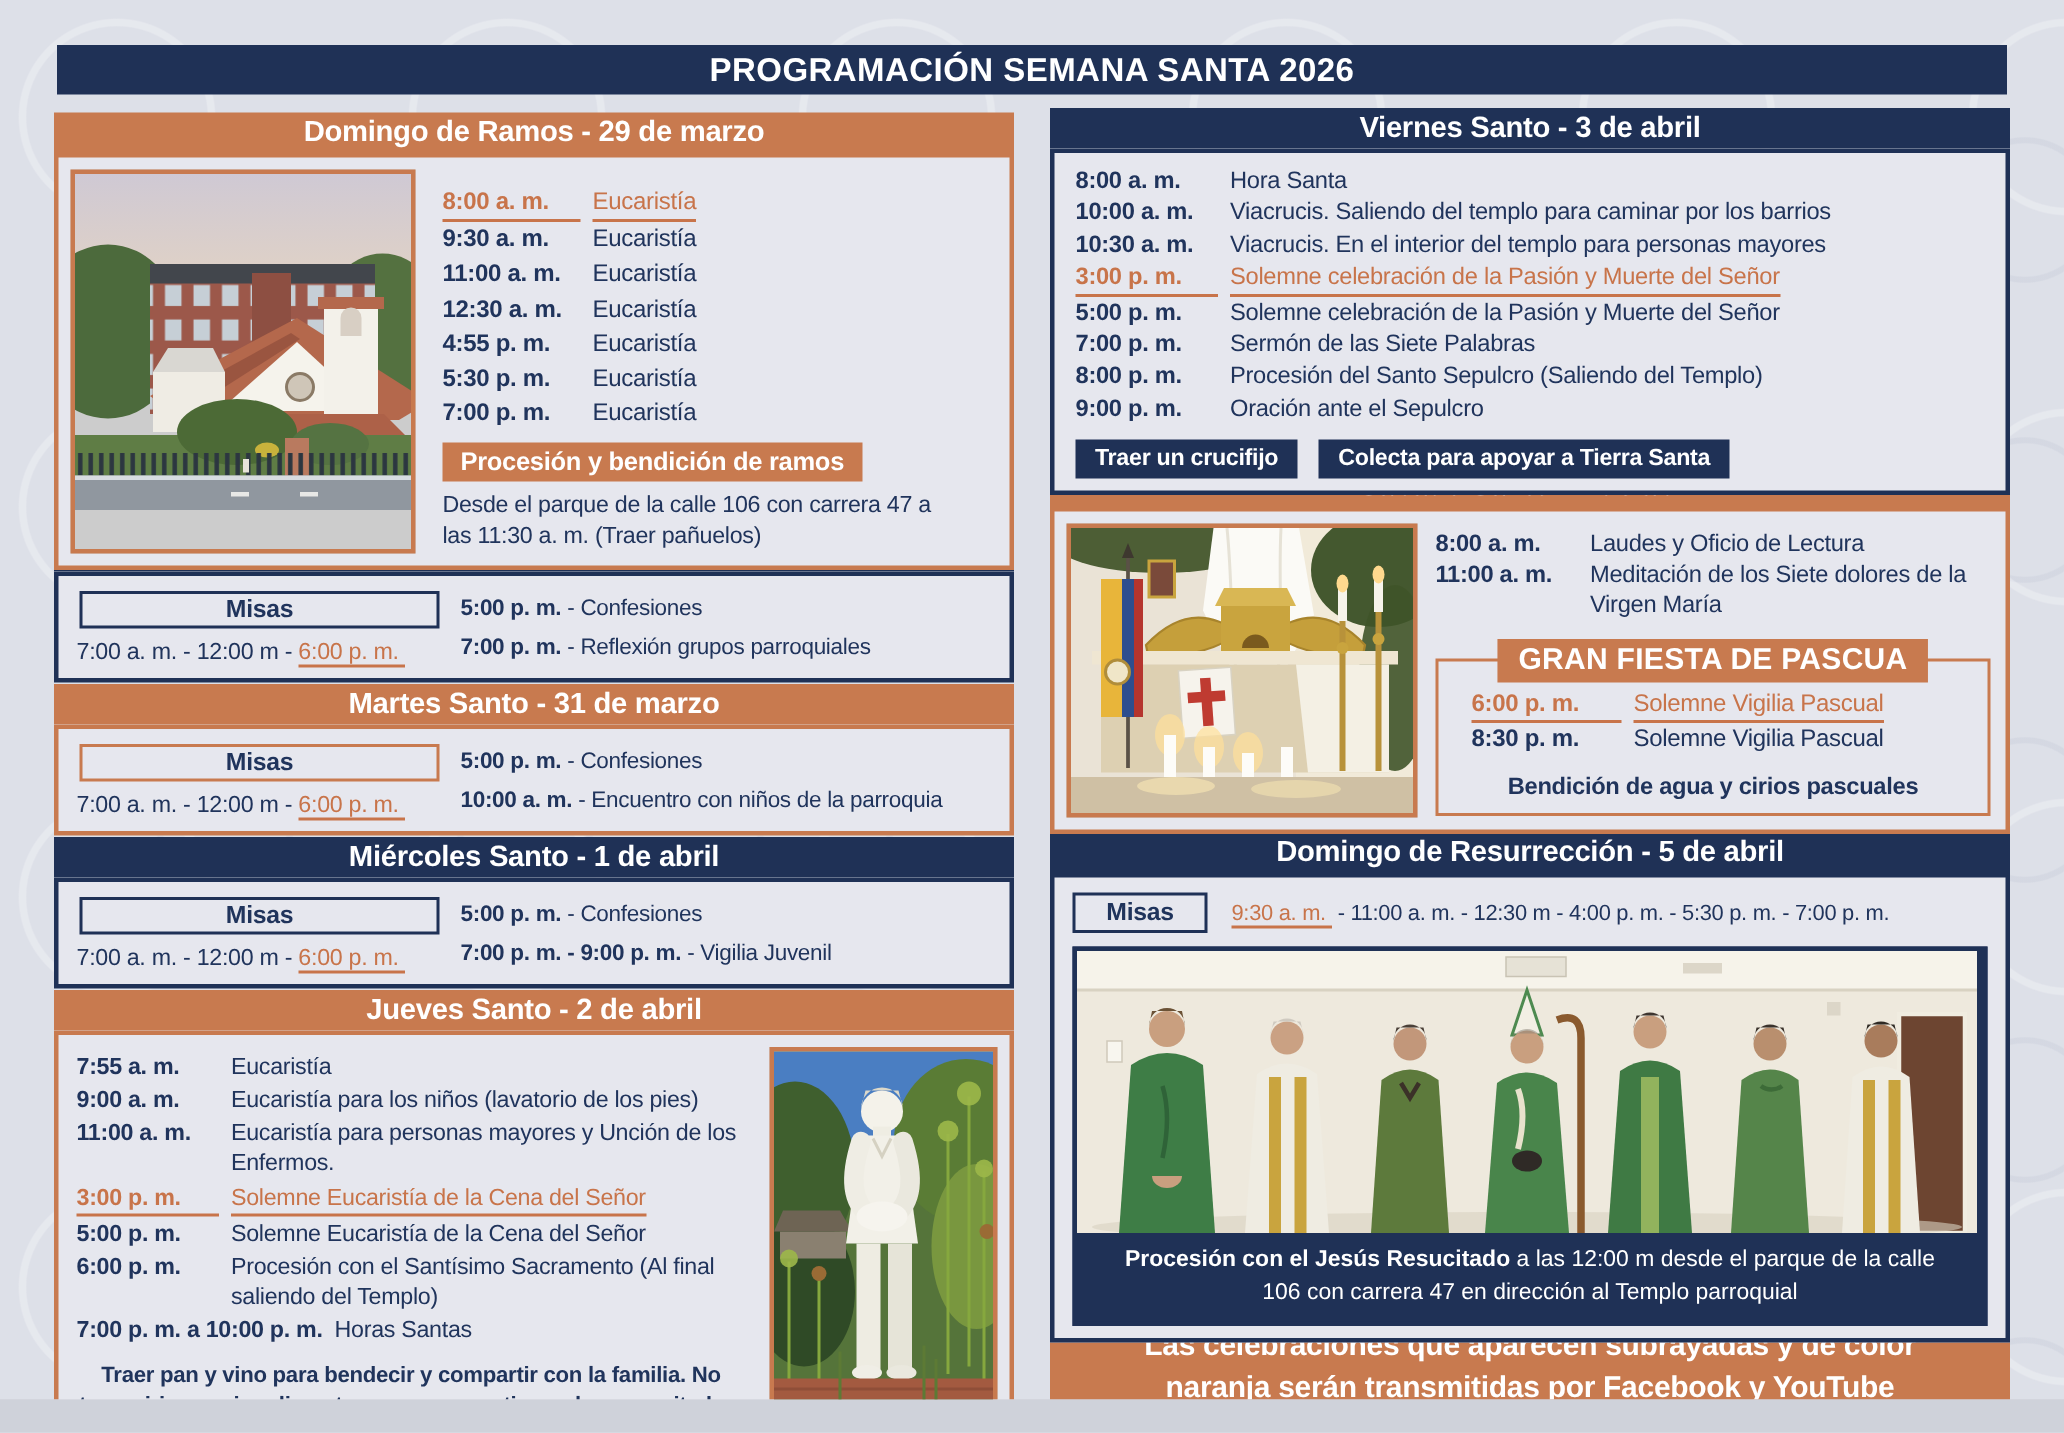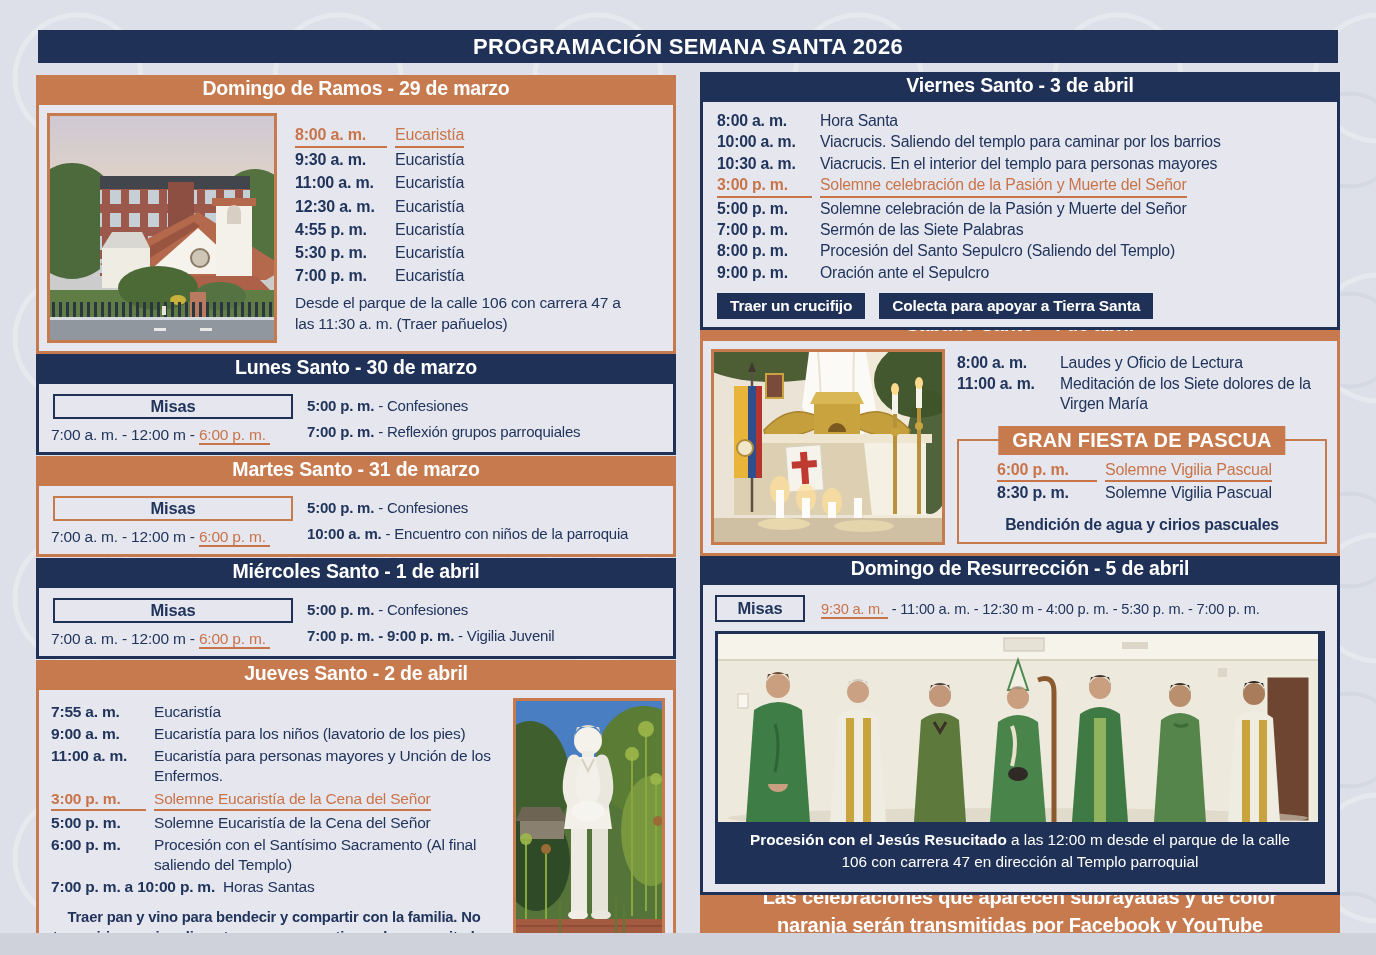--- a/index.html
+++ b/index.html
@@ -81,21 +81,21 @@
   .gf-body{padding:9px 10px 8px 14px;display:flex;flex-direction:column;gap:1px;}
   .gf-body .evt{font-size:15.8px;line-height:1.29;}
   .badges{display:flex;gap:14px;margin-top:9px;}
   .badge{background:var(--navy);color:#fff;font-weight:bold;font-size:15.5px;
        padding:4px 13px;white-space:nowrap;}
 
   
   .hs-body{display:flex;padding:8px;gap:12px;}
   .hs-right{flex:1;display:flex;flex-direction:column;padding-top:4px;padding-right:2px;}
   .hs-right .evt{font-size:15.8px;line-height:1.3;}
-  .fiesta{border:2px solid var(--orange);margin-top:24px;padding:18px 24px 8px;position:relative;}
+  .fiesta{border:2px solid var(--orange);margin-top:24px;padding:18px 8px 8px;position:relative;}
   .fiesta-banner{position:absolute;top:-15px;left:50%;transform:translateX(-50%);
        background:var(--orange);color:#fff;font-weight:bold;font-size:20px;
        padding:3px 14px;white-space:nowrap;letter-spacing:.2px;}
   .fiesta .evt{font-size:16px;line-height:1.35;grid-template-columns:100px 1fr;margin-left:14px;}
   .fiesta-note{margin-top:12px;font-weight:bold;font-size:15.8px;text-align:center;}
 
   
   .es-body{padding:10px 12px 8px;}
   .es-top{display:flex;align-items:center;gap:16px;}
   .misas-box2{flex:0 0 90px;height:27px;border:2px solid var(--navy);display:flex;
@@ -189,20 +189,21 @@
               <span class="l">Eucaristía</span>
             </div>
           <div class="evt">
               <span class="t">5:30 p. m.</span>
               <span class="l">Eucaristía</span>
             </div>
           <div class="evt">
               <span class="t">7:00 p. m.</span>
               <span class="l">Eucaristía</span>
             </div>
+          <div class="mini-banner">Procesión y bendición de ramos</div>
           <div class="ps-note">Desde el parque de la calle 106 con carrera 47 a las 11:30 a. m. (Traer pañuelos)</div>
         </div>
       </div>
     </section>
 
     <section class="panel n" style="height:95px">
       <div class="hdr">Lunes Santo - 30 de marzo</div>
       <div class="pbody wk-body">
         <div class="wk-left">
           <div class="misas-box">Misas</div>

